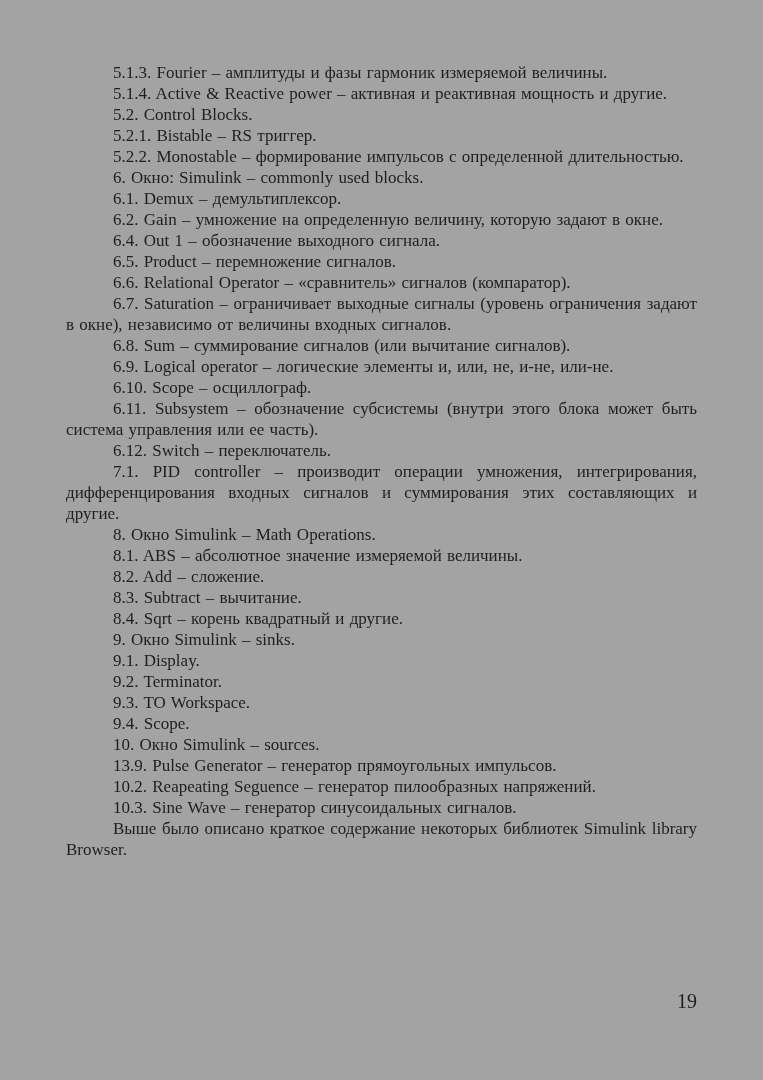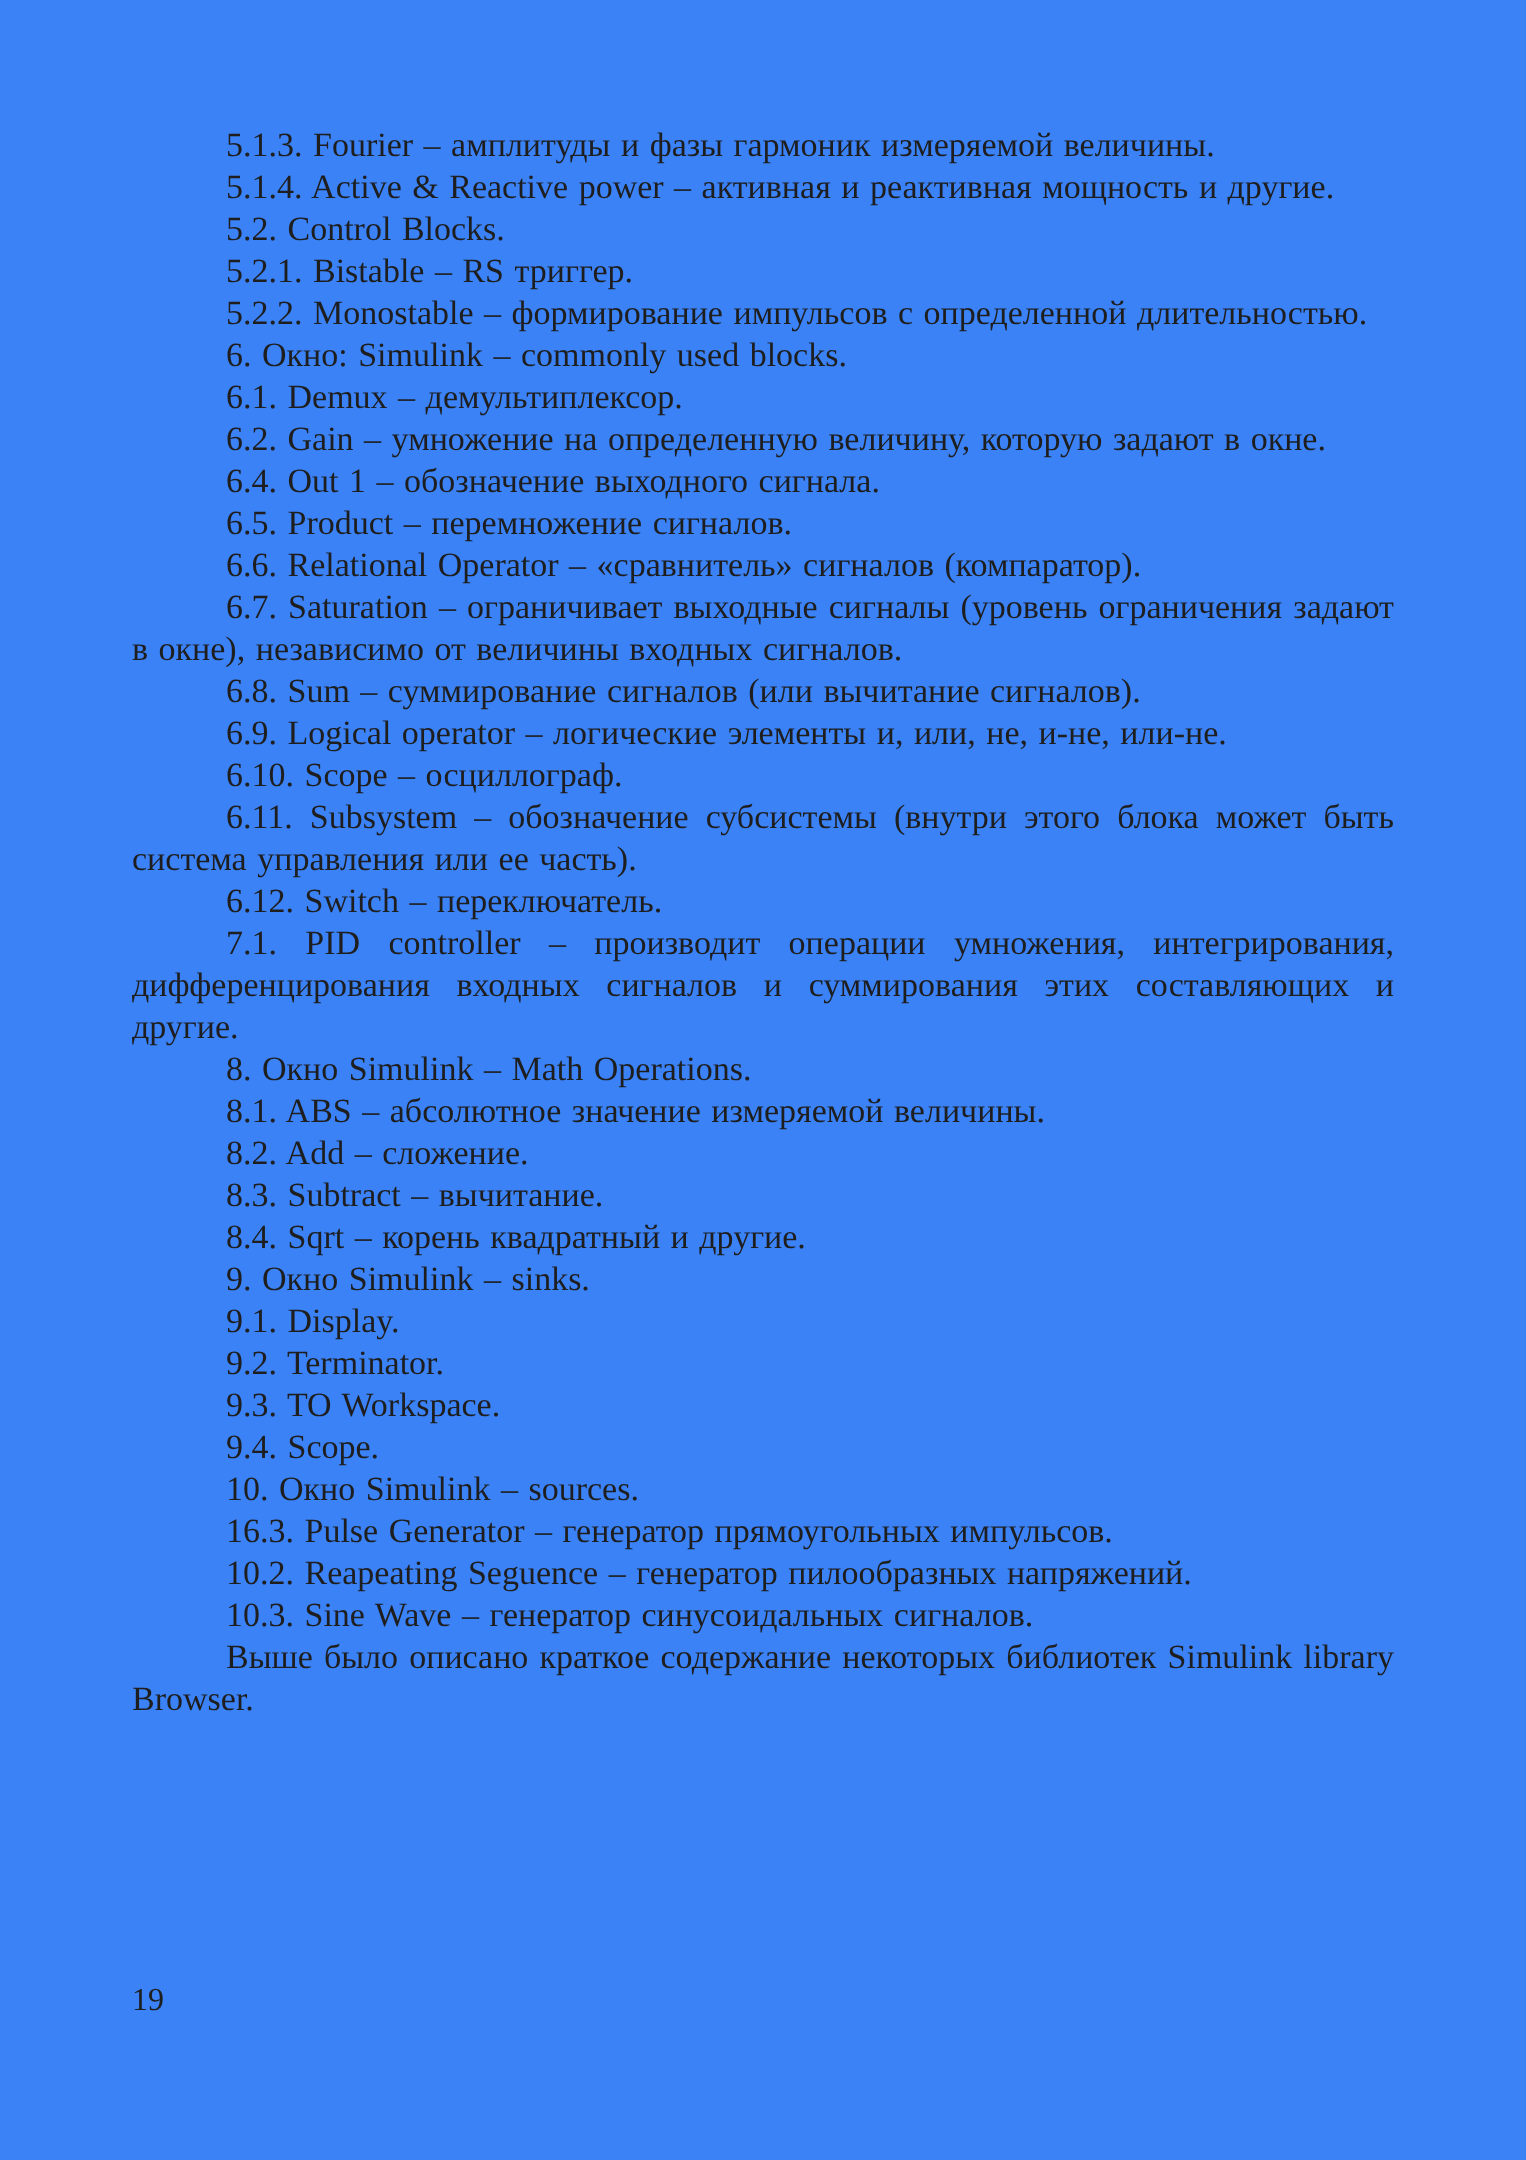--- a/index.html
+++ b/index.html
@@ -6,21 +6,21 @@
   html, body {
     margin: 0;
     padding: 0;
     background: #ffffff;
   }
   .page {
     position: relative;
     width: 763px;
     height: 1080px;
     margin: 0 auto;
-    background: #3b82f6;
+    background: #a3a3a3;
     box-sizing: border-box;
     padding: 62px 66px 0 66px;
     font-family: "Liberation Serif", "DejaVu Serif", serif;
     color: #1e1e1e;
     overflow: hidden;
   }
   .content {
     width: 631px;
   }
   .content p {
@@ -30,22 +30,22 @@
     text-align: justify;
     font-size: 17px;
     line-height: 21px;
     word-spacing: 1px;
   }
   .page-number {
     position: absolute;
     top: 991px;
     left: 66px;
     width: 631px;
-    text-align: left;
-    font-size: 16px;
+    text-align: right;
+    font-size: 20px;
     line-height: 20px;
     color: #1e1e1e;
   }
 </style>
 </head>
 <body>
 
 <div class="page">
   <div class="content" id="content">
       <p>5.1.3. Fourier – амплитуды и фазы гармоник измеряемой величины.</p>
@@ -70,19 +70,19 @@
       <p>8.1. ABS – абсолютное значение измеряемой величины.</p>
       <p>8.2. Add – сложение.</p>
       <p>8.3. Subtract – вычитание.</p>
       <p>8.4. Sqrt – корень квадратный и другие.</p>
       <p>9. Окно Simulink – sinks.</p>
       <p>9.1. Display.</p>
       <p>9.2. Terminator.</p>
       <p>9.3. TO Workspace.</p>
       <p>9.4. Scope.</p>
       <p>10. Окно Simulink – sources.</p>
-      <p>16.3. Pulse Generator – генератор прямоугольных импульсов.</p>
+      <p>13.9. Pulse Generator – генератор прямоугольных импульсов.</p>
       <p>10.2. Reapeating Seguence – генератор пилообразных напряжений.</p>
       <p>10.3. Sine Wave – генератор синусоидальных сигналов.</p>
       <p>Выше было описано краткое содержание некоторых библиотек Simulink library Browser.</p>
     </div>
   <div class="page-number">19</div>
 </div>
 
 </body></html>

